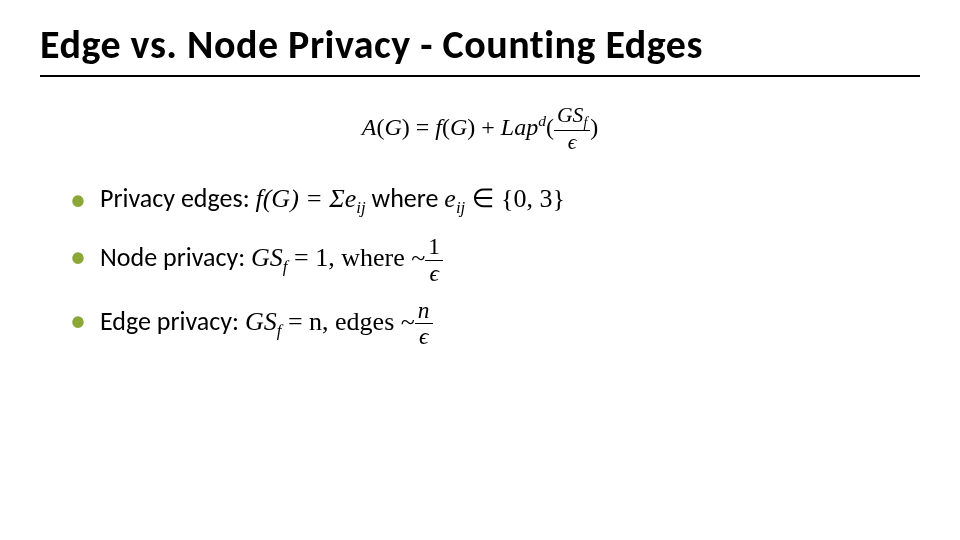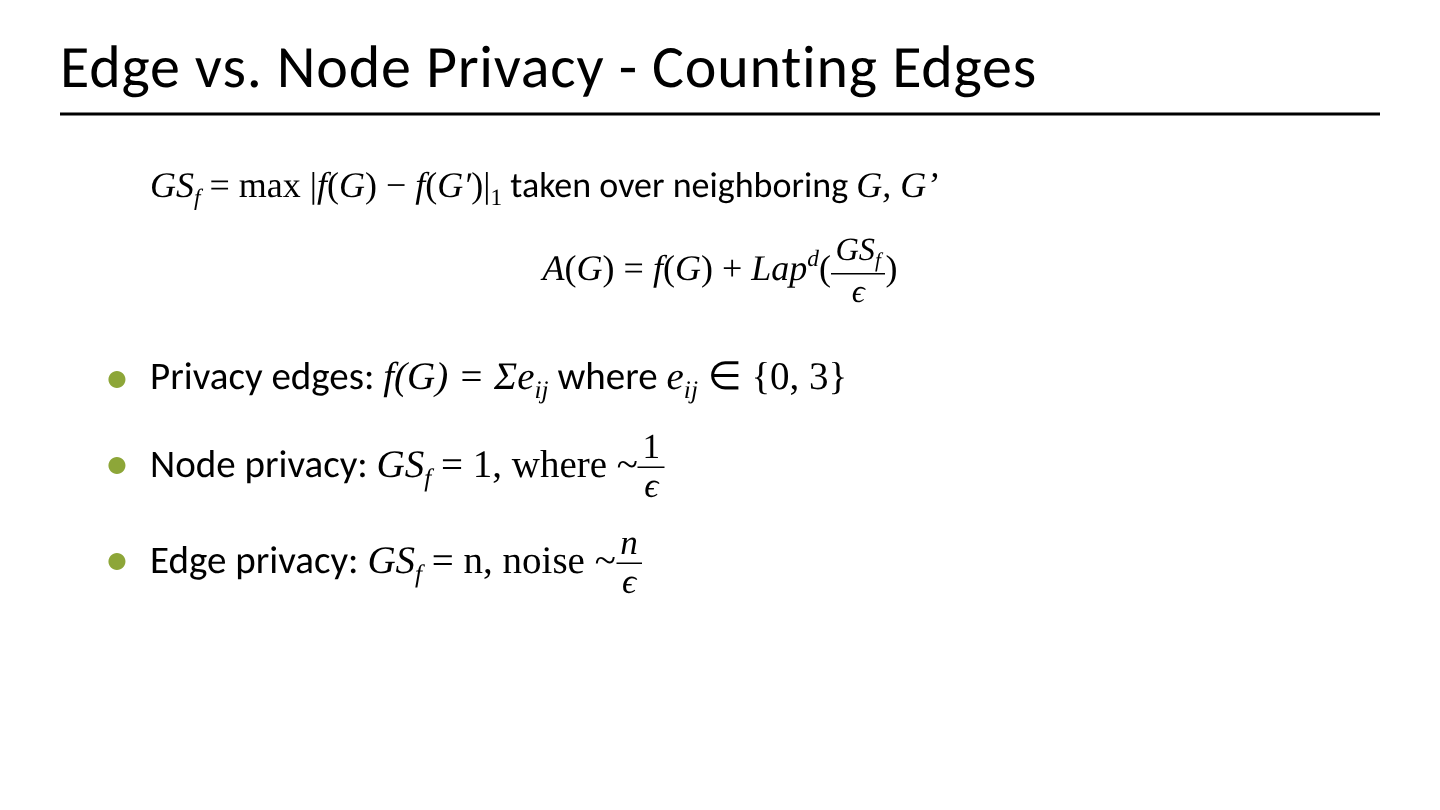--- a/index.html
+++ b/index.html
@@ -14,21 +14,21 @@
   }
   .slide {
     position: relative;
     width: 960px;
     height: 540px;
     box-sizing: border-box;
     padding: 20px 40px 40px 40px;
   }
   .title {
     font-size: 40px;
-    font-weight: 400;
+    font-weight: 700;
     border-bottom: 2px solid #000;
     padding-bottom: 6px;
     margin-bottom: 28px;
     letter-spacing: 0.5px;
   }
   .eqblock {
     font-family: "Cambria Math", "Times New Roman", serif;
     font-size: 24px;
     line-height: 1.6;
     margin-left: 60px;
@@ -75,37 +75,34 @@
   }
   .mth { font-family: Liberation Serif, serif; }
 </style>
 </head>
 <body>
 
 <div class="slide">
 
   <div class="title">Edge vs. Node Privacy - Counting Edges</div>
 
-  <div class="eqblock">
-    <span class="ital">GS</span><span class="ital sub">f</span><span> = max |</span><span class="ital">f</span>(<span class="ital">G</span><span>) − </span><span class="ital">f</span>(<span class="ital">G′</span><span>)|</span><span class="sub">1</span><span class="plain"> taken over neighboring </span><span class="ital">G, G’</span>
-  </div>
 
   <div class="eqblock centered">
     <span class="ital">A</span>(<span class="ital">G</span><span>) = </span><span class="ital">f</span>(<span class="ital">G</span><span>) + </span><span class="ital">Lap</span><span class="ital sup">d</span><span>(</span><span class="frac"><span class="num"><span class="ital">GS</span><span class="ital sub">f</span></span><span class="den ital">ϵ</span></span><span>)</span>
   </div>
 
   <ul class="bullets">
 
     <li>
       <span>Privacy edges: </span><span class="mth ital">f(G) =  Σe</span><span class="mth ital sub">ij</span><span> where </span><span class="mth ital">e</span><span class="mth ital sub">ij</span><span class="mth"> ∈ {0, 3}</span>
     </li>
 
     <li>
       <span>Node privacy: </span><span class="mth ital">GS</span><span class="mth ital sub">f</span><span class="mth"> = 1, where ~</span><span class="frac mth"><span class="num">1</span><span class="den ital">ϵ</span></span>
     </li>
 
     <li>
-      <span>Edge privacy: </span><span class="mth ital">GS</span><span class="mth ital sub">f</span><span class="mth"> = n, noise ~</span><span class="frac mth"><span class="num ital">n</span><span class="den ital">ϵ</span></span>
+      <span>Edge privacy: </span><span class="mth ital">GS</span><span class="mth ital sub">f</span><span class="mth"> = n, edges ~</span><span class="frac mth"><span class="num ital">n</span><span class="den ital">ϵ</span></span>
     </li>
 
   </ul>
 
 </div>
 
 </body></html>

